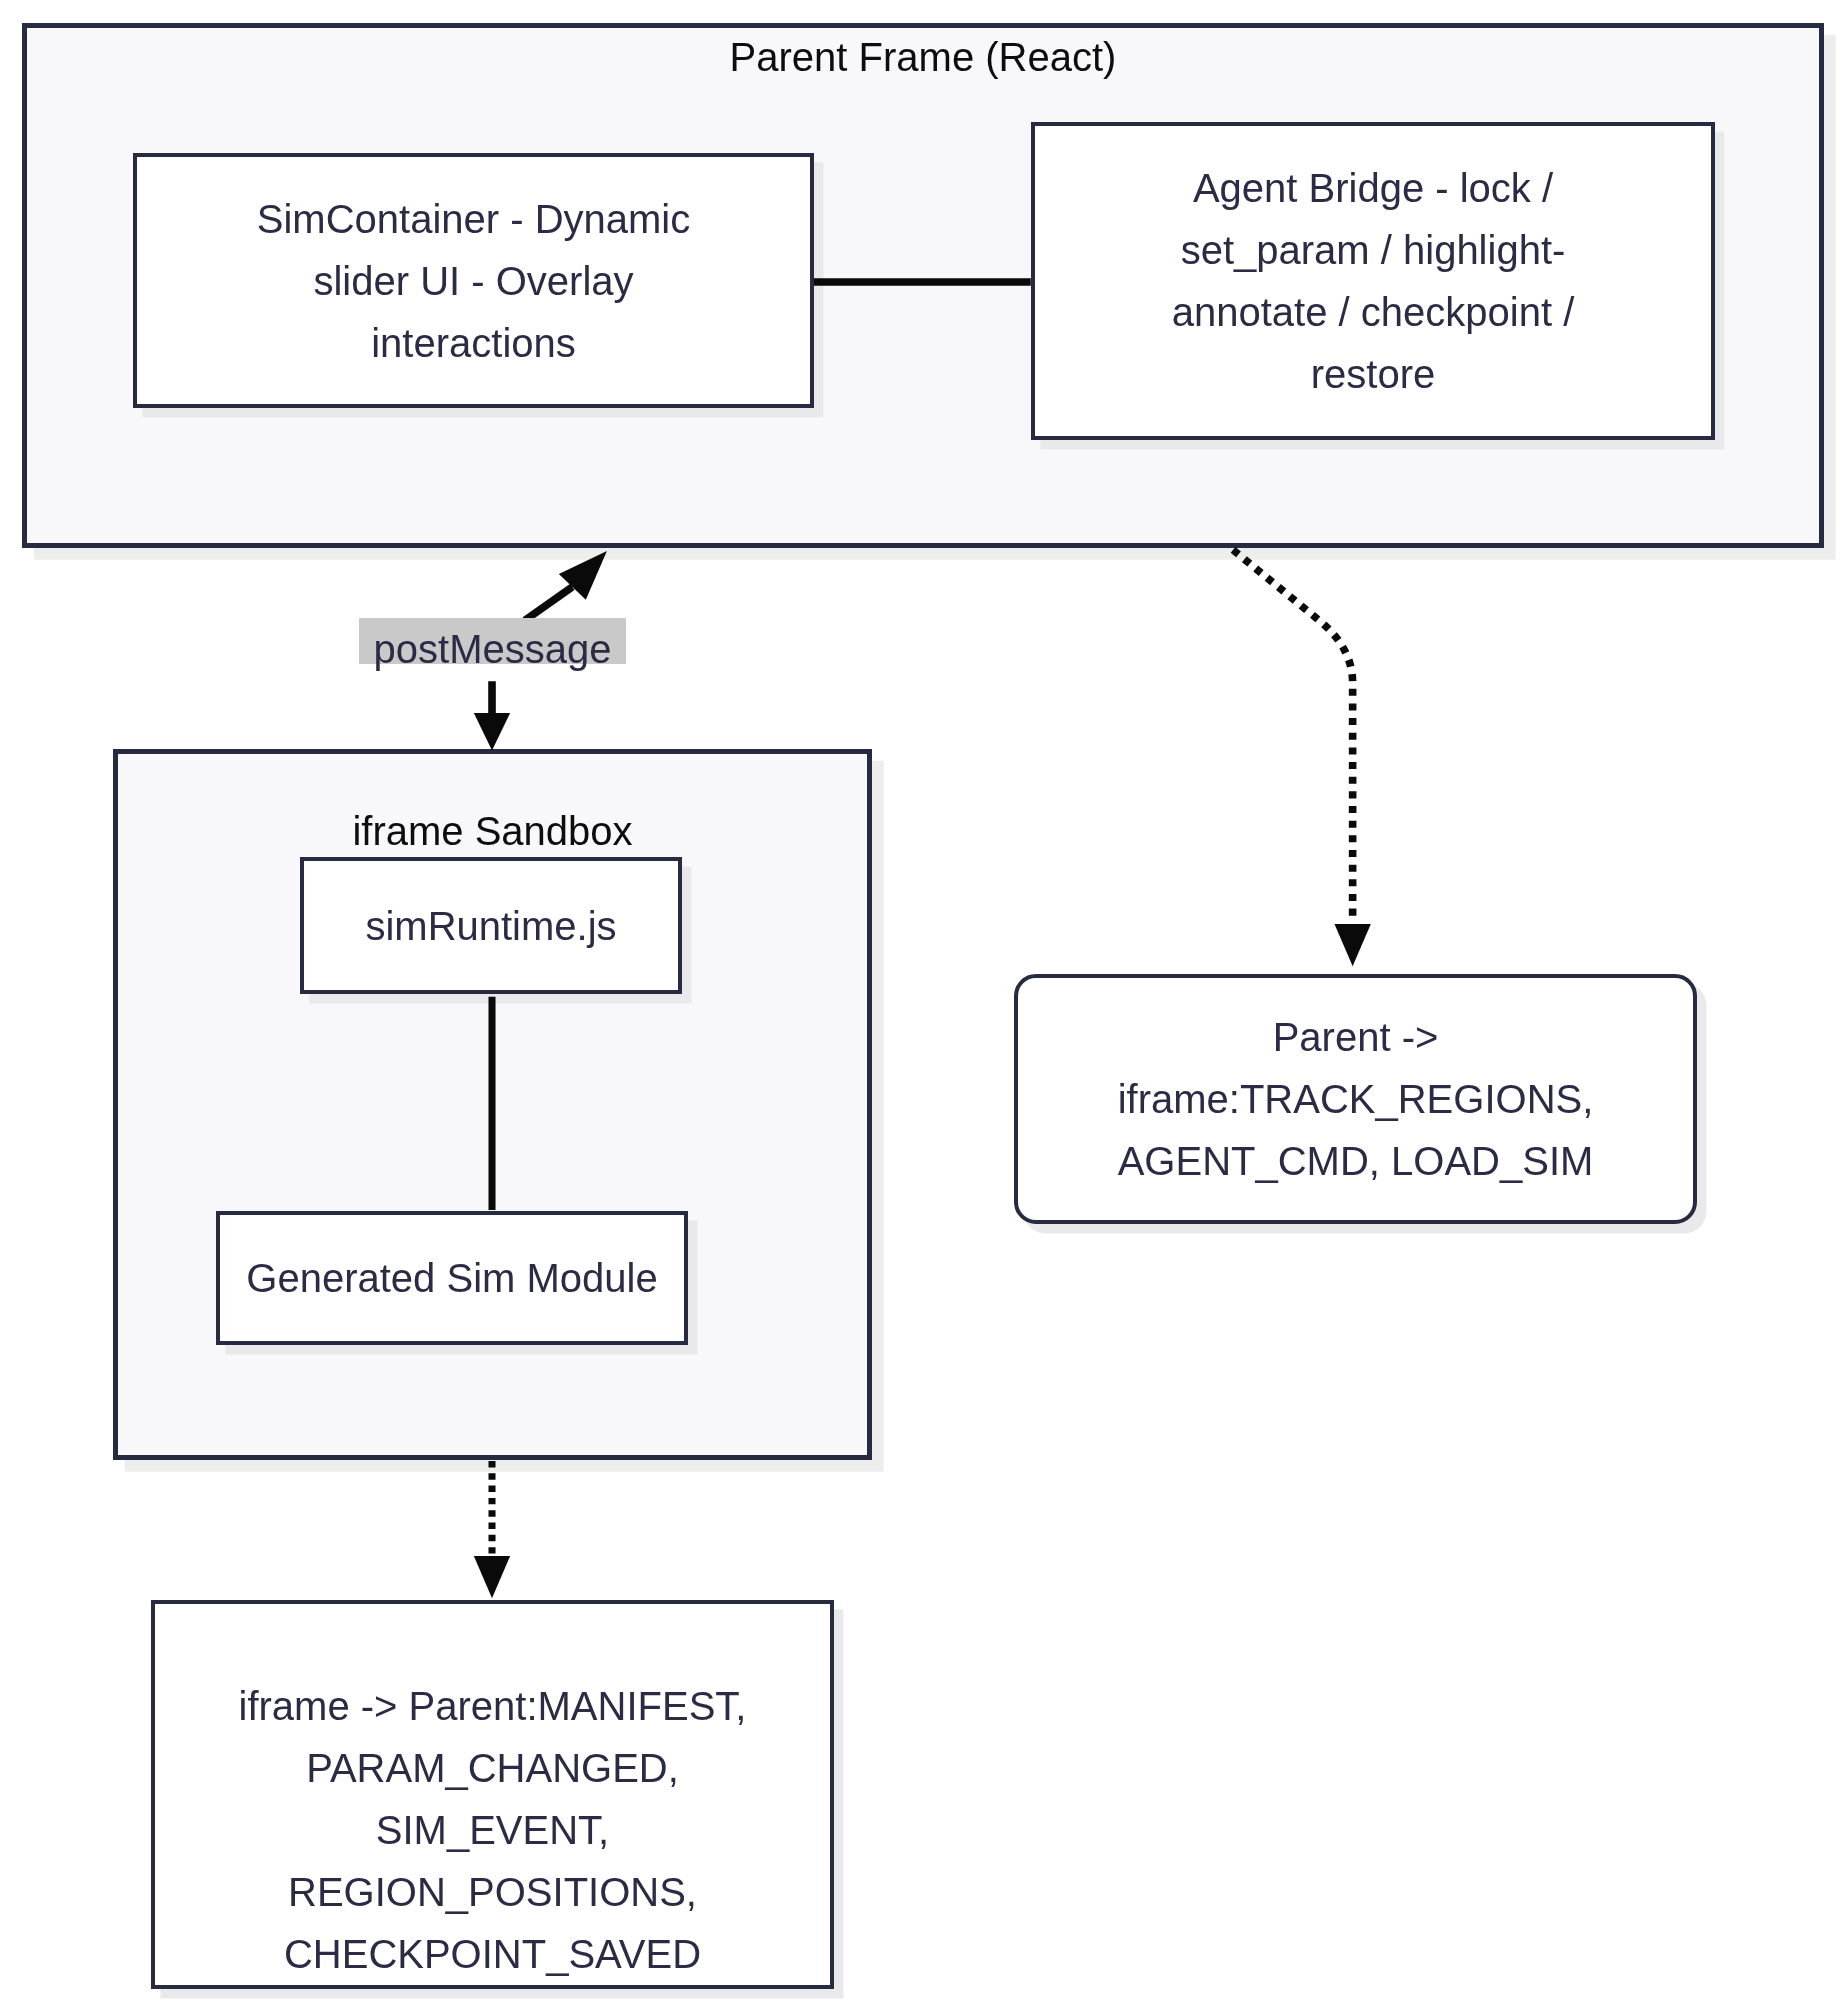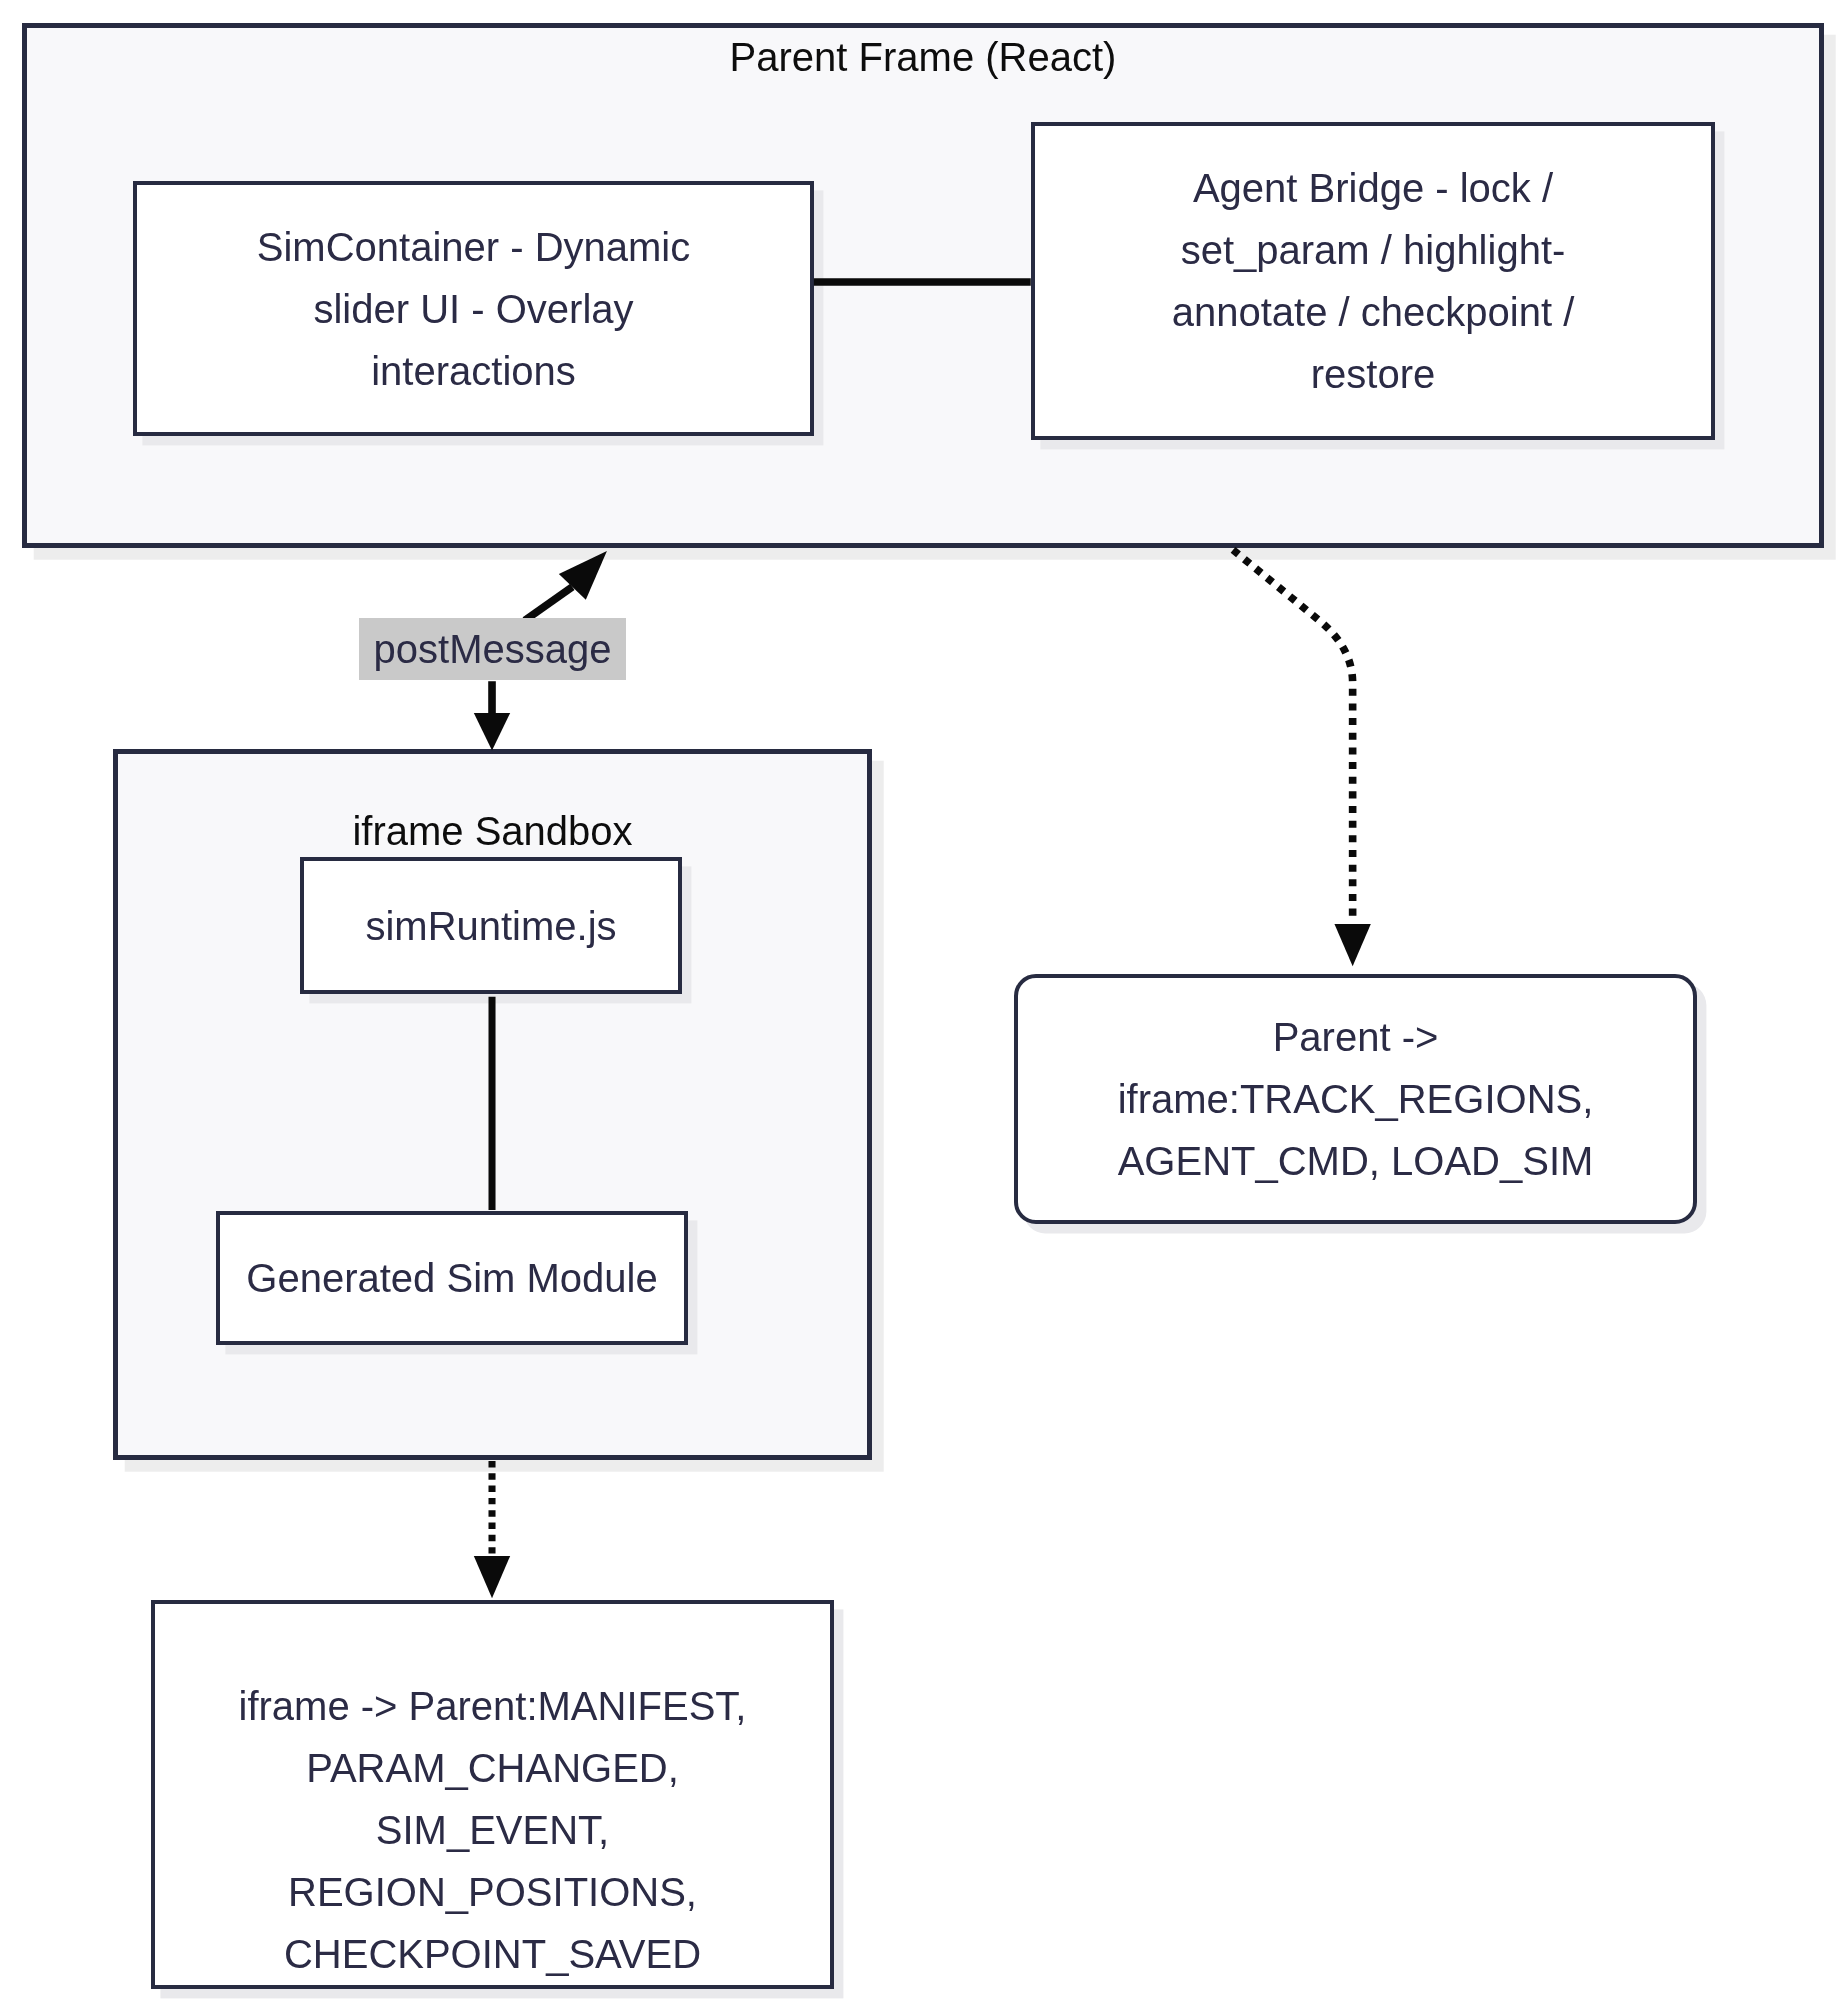--- a/index.html
+++ b/index.html
@@ -29,21 +29,21 @@
   }
 </style>
 </head>
 <body>
 
 <div class="canvas">
 
   <div class="cluster" style="left:22px;top:23.4px;width:1802px;height:525px;">
     <div class="cluster-title" style="top:8.2px;">Parent Frame (React)</div>
 
-    <div class="node" style="left:106px;top:125px;width:681px;height:255px;margin-top:28px;">
+    <div class="node" style="left:106px;top:125px;width:681px;height:255px;">
       <div class="line">SimContainer - Dynamic</div>
       <div class="line">slider UI - Overlay</div>
       <div class="line">interactions</div>
     </div>
 
     <div class="node" style="left:1004px;top:94px;width:684px;height:318px;">
       <div class="line">Agent Bridge - lock /</div>
       <div class="line">set_param / highlight-</div>
       <div class="line">annotate / checkpoint /</div>
       <div class="line">restore</div>
@@ -88,16 +88,16 @@
 
     <line x1="839" y1="1700" x2="839" y2="2064" stroke="#0a0a0a" stroke-width="12"></line>
 
     <line x1="839" y1="2492" x2="839" y2="2652" stroke="#0a0a0a" stroke-width="12" stroke-dasharray="11 10"></line>
     <polygon points="839,2726 808,2654 870,2654" fill="#0a0a0a"></polygon>
 
     <path d="M 2103 938 L 2252 1060 Q 2307 1106 2307 1165 L 2307 1574" fill="none" stroke="#0a0a0a" stroke-width="13" stroke-dasharray="12 13"></path>
     <polygon points="2307,1648 2276,1576 2338,1576" fill="#0a0a0a"></polygon>
   </svg>
 
-  <div class="edge-label" style="left:359px;top:618px;width:267px;height:62px;">postMessage</div>
+  <div class="edge-label" style="left:359px;top:618px;width:267px;height:46px;">postMessage</div>
 
 </div>
 
 
 </body></html>

